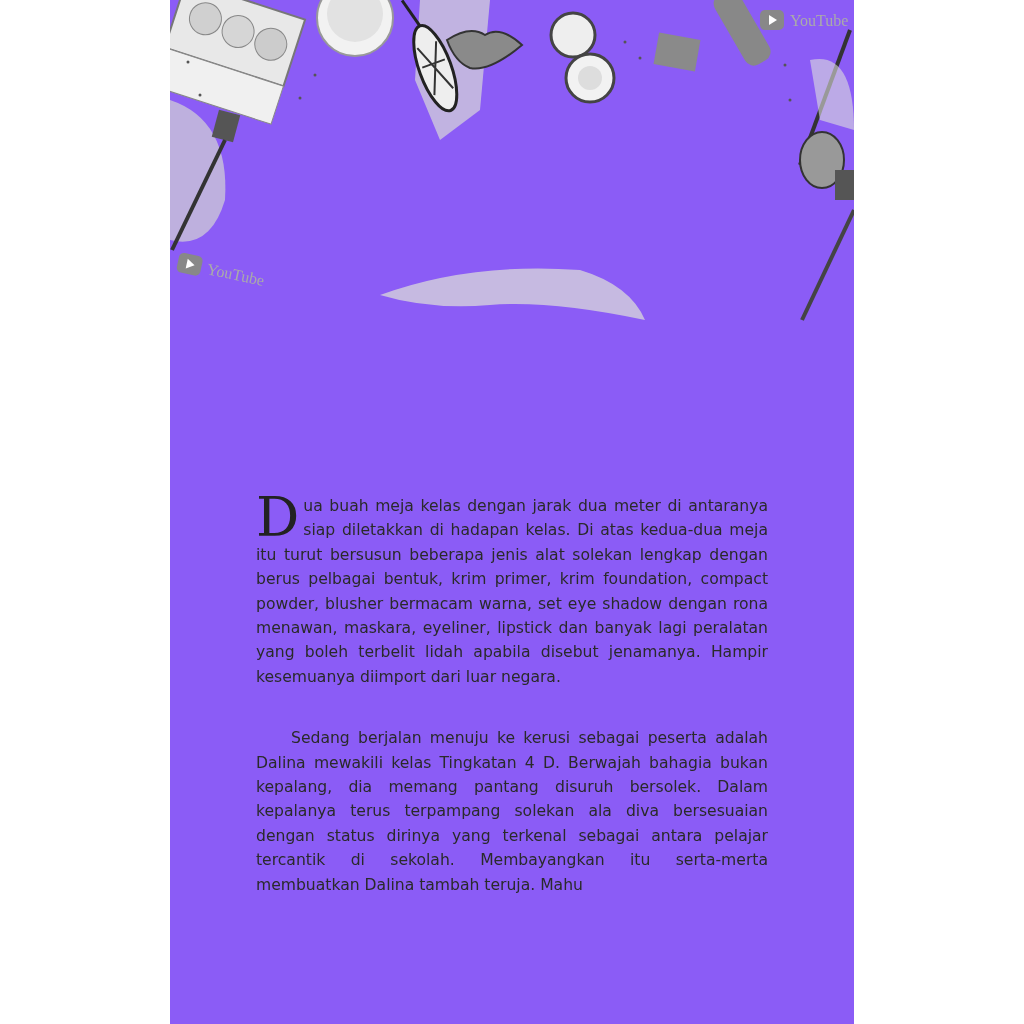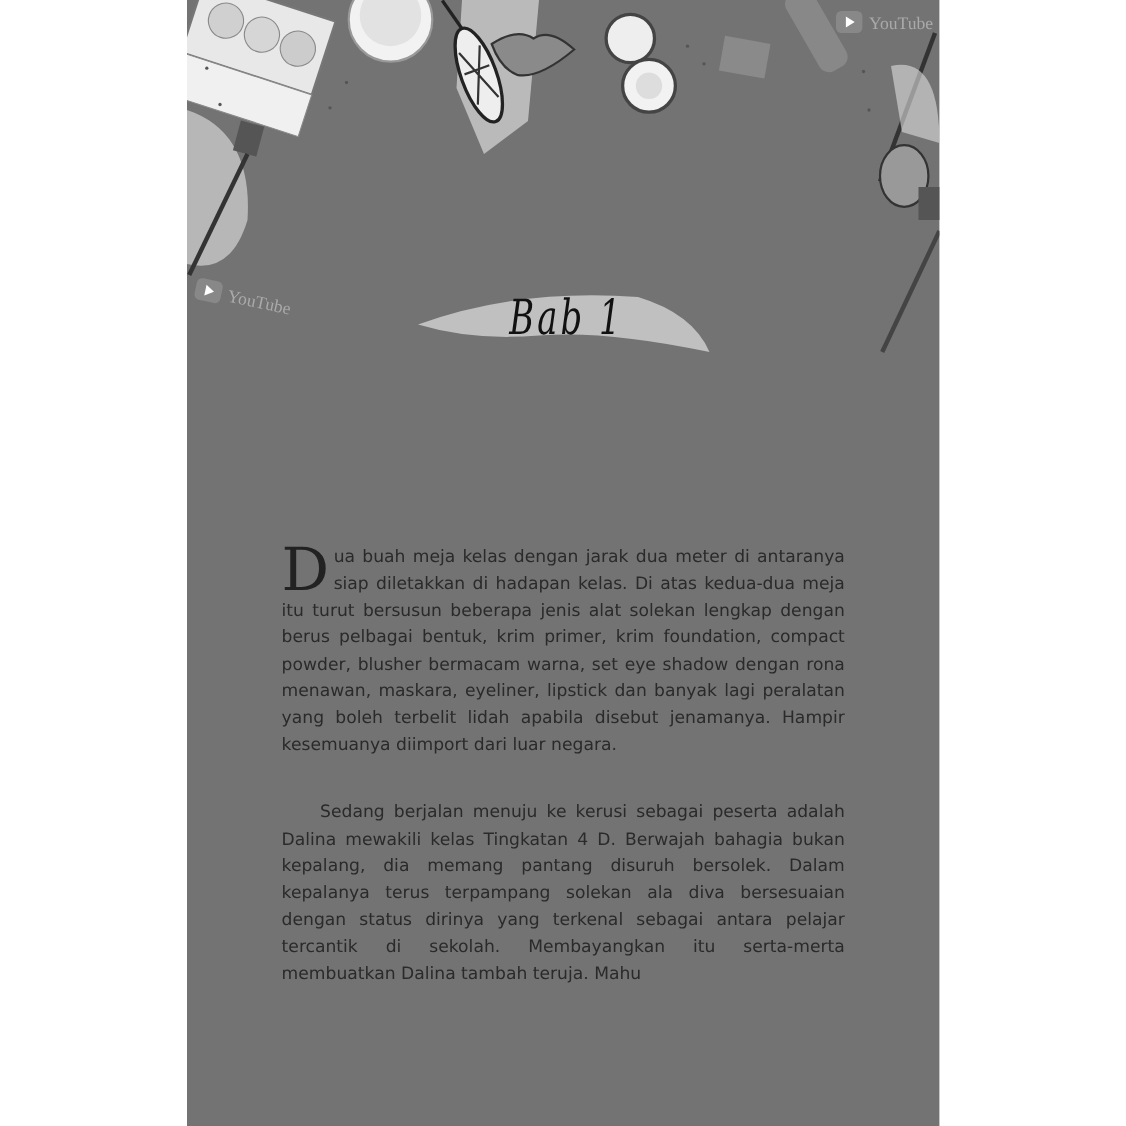--- a/index.html
+++ b/index.html
@@ -1,17 +1,17 @@
 <!DOCTYPE html>
 <html><head>
 <meta charset="utf-8">
 <style>
   html, body { margin:0; padding:0; background:#ffffff; }
   body { width:1024px; height:1024px; position:relative; overflow:hidden; font-family:"DejaVu Sans", sans-serif; }
-  .page { position:absolute; left:170px; top:0; width:684px; height:1024px; background:#737373; }
+  .page { position:absolute; left:170px; top:0; width:684px; height:1024px; background:#8b5cf6; }
   .illustration { position:absolute; left:0; top:0; width:684px; height:330px; }
   .chapter { position:absolute; left:210px; top:258px; width:270px; height:76px; }
   .chapter-title { position:absolute; left:0; top:6px; width:270px; text-align:center;
     font-family:"DejaVu Serif", serif; font-style:italic; font-size:44px; letter-spacing:4px; color:#111;
     transform:scaleX(0.7); transform-origin:center; font-weight:300; }
   .body-text { position:absolute; left:256px; top:494px; width:512px;
     font-family:"DejaVu Sans", sans-serif; font-size:15.6px; line-height:24.4px; color:#2a2a2a; text-align:justify; }
   .body-text p { margin:0 0 8px 0; }
   .body-text p.indent { text-indent:35px;margin-top:37px; }
   .dropcap { float:left; font-family:"DejaVu Serif", serif; font-size:54px; line-height:44px; margin:2px 4px 0 0; color:#222; }
@@ -90,21 +90,18 @@
       <circle cx="130" cy="98" r="1.5"></circle>
         <circle cx="455" cy="42" r="1.5"></circle>
         <circle cx="470" cy="58" r="1.5"></circle>
       <circle cx="615" cy="65" r="1.5"></circle>
         <circle cx="620" cy="100" r="1.5"></circle>
     </g>
 
     <path d="M210 295 Q300 262 410 270 Q460 285 475 320 Q380 300 320 305 Q260 310 210 295 Z" fill="#d9d9d9" opacity="0.75"></path>
   </svg>
 
-  <div class="chapter">
-    <div class="chapter-title">Bab 1</div>
-  </div>
 </div>
 
 <div class="body-text">
   <p><span class="dropcap">D</span><span>ua buah meja kelas dengan jarak dua meter di antaranya siap diletakkan di hadapan kelas. Di atas kedua-dua meja itu turut bersusun beberapa jenis alat solekan lengkap dengan berus pelbagai bentuk, krim primer, krim foundation, compact powder, blusher bermacam warna, set eye shadow dengan rona menawan, maskara, eyeliner, lipstick dan banyak lagi peralatan yang boleh terbelit lidah apabila disebut jenamanya. Hampir kesemuanya diimport dari luar negara.</span></p>
   <p class="indent">Sedang berjalan menuju ke kerusi sebagai peserta adalah Dalina mewakili kelas Tingkatan 4 D. Berwajah bahagia bukan kepalang, dia memang pantang disuruh bersolek. Dalam kepalanya terus terpampang solekan ala diva bersesuaian dengan status dirinya yang terkenal sebagai antara pelajar tercantik di sekolah. Membayangkan itu serta-merta membuatkan Dalina tambah teruja. Mahu</p>
 </div>
 
 </body></html>

